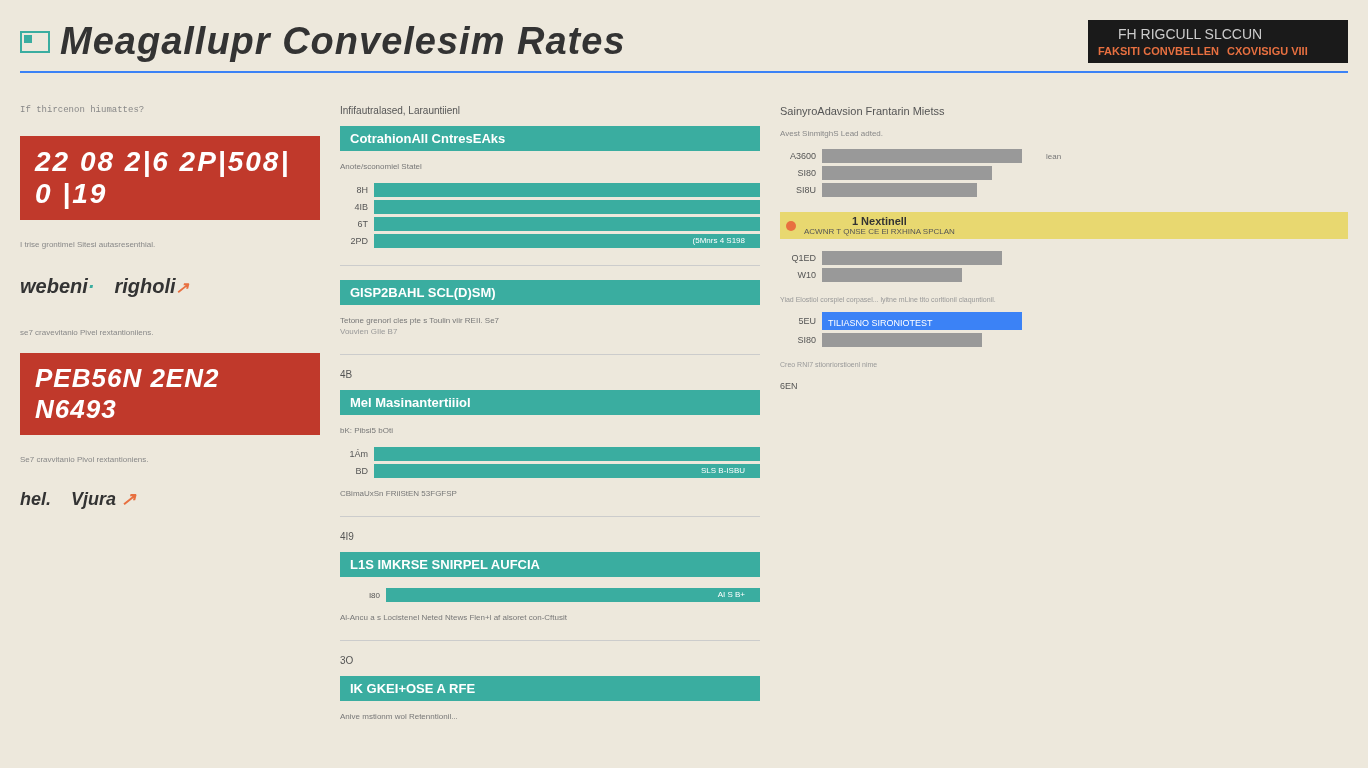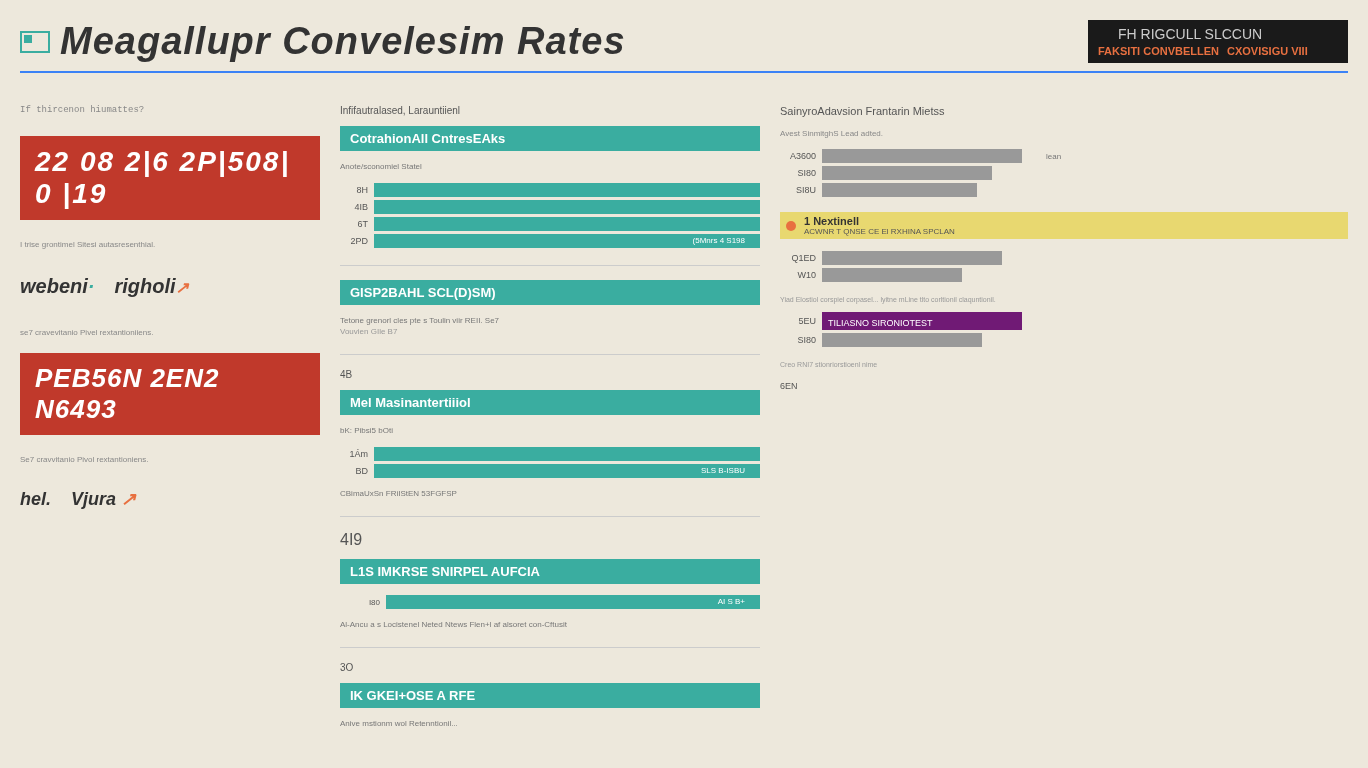--- a/index.html
+++ b/index.html
@@ -284,20 +284,21 @@
       position: relative;
     }
 
     .highlight-row {
       background: #e8d870;
       padding: 3px 6px;
       display: flex;
       align-items: center;
       gap: 8px;
       margin: 4px 0;
+      text-align: center;
     }
 
     .highlight-dot {
       width: 10px;
       height: 10px;
       background: #e87040;
       border-radius: 50%;
     }
 
     .highlight-label {
@@ -305,21 +306,21 @@
       font-weight: bold;
       color: #333;
     }
 
     .highlight-sub {
       font-size: 8px;
       color: #555;
     }
 
     .teal-bar-right {
-      background: #701a75;
+      background: #3b82f6;
     }
 
     .bottom-note {
       font-size: 7px;
       color: #999;
       margin-top: 2px;
       line-height: 1.3;
     }
   </style>
 </head>
@@ -429,21 +430,21 @@
           <span class="bar-label">BD</span>
           <div class="bar-track" style="width: 55%;">
             <span class="bar-text">SLS B-ISBU</span>
           </div>
         </div>
       </div>
       <div class="section-sub">CBimaUxSn FRiIStEN 53FGFSP</div>
 
       <hr class="section-divider">
 
-      <div style="font-size:16px;color:#555;margin-bottom:2px;">4I9</div>
+      <div style="font-size:10px;color:#555;margin-bottom:2px;">4I9</div>
       <div class="section-title-teal">L1S IMKRSE SNIRPEL AUFCIA</div>
       <div>
         <div class="bar-row">
           <span class="bar-label" style="width:40px;font-size:8px;">I80</span>
           <div class="bar-track" style="width: 75%;">
             <span class="bar-text">AI S B+</span>
           </div>
         </div>
       </div>
       <div class="section-sub">Al-Ancu a s Locistenel Neted Ntews Flen+l af alsoret con-Cftusit</div>

